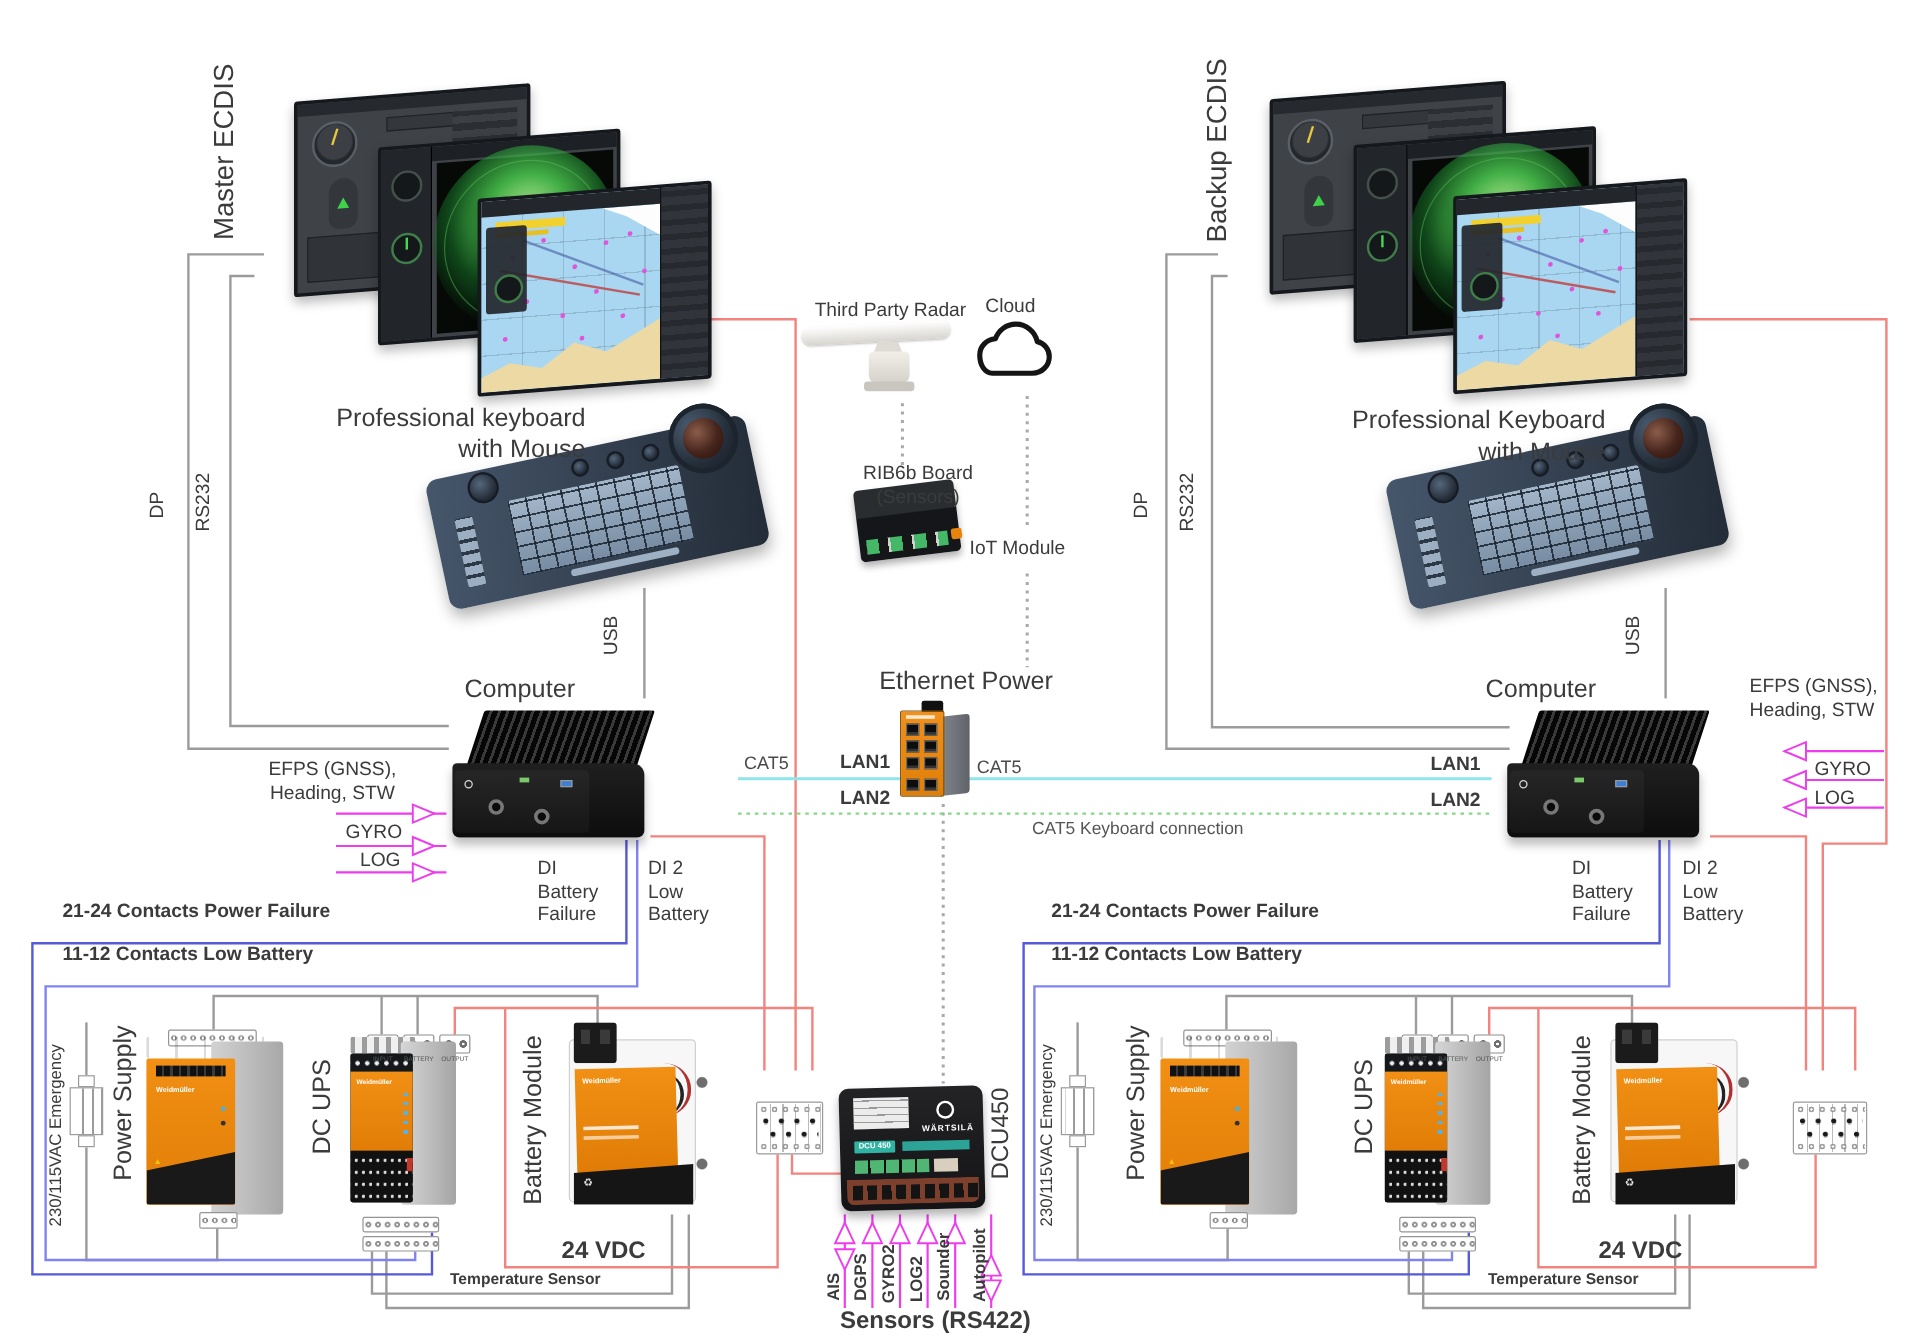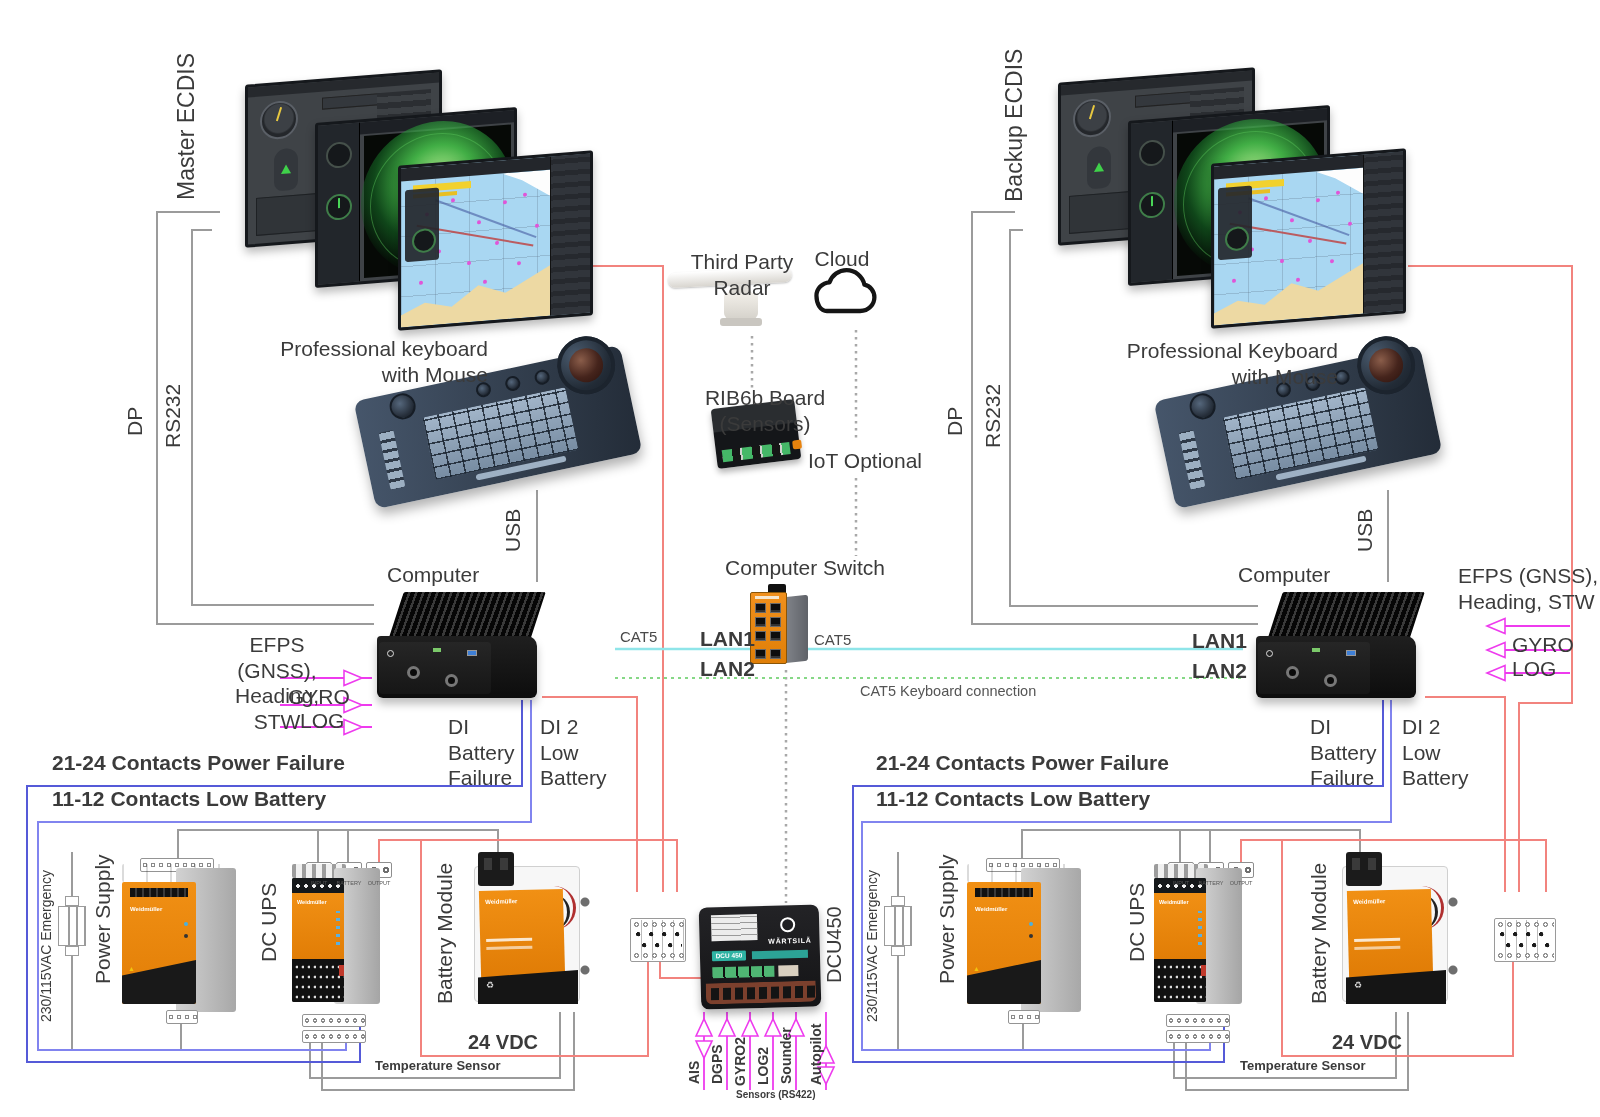--- a/index.html
+++ b/index.html
@@ -5,21 +5,21 @@
   html,body { margin:0; padding:0; background:#fff; }
   .canvas { position:relative; width:1600px; height:1117px; background:#fff; overflow:hidden;
             font-family:"Liberation Sans", sans-serif; color:#3b3b3b; }
   .canvas * { box-sizing:border-box; }
   svg.wires { position:absolute; left:0; top:0; z-index:1; }
   .dev, .lbl, .vlabel { position:absolute; }
   .dev { z-index:2; }
   .lbl, .vlabel { z-index:3; white-space:pre-line; line-height:1.22; }
   .vlabel { writing-mode:vertical-rl; transform:rotate(180deg); white-space:nowrap; text-align:center; }
   .big { font-size:21px; }
-  .med { font-size:21px; }
+  .med { font-size:16px; }
   .bold { font-weight:700; }
   .ctr { text-align:center; }
   .rgt { text-align:right; }
 
   
   .wg  { stroke:#9b9b9b; stroke-width:2; fill:none; }
   .wgd { stroke:#a8a8a8; stroke-width:2.5; fill:none; stroke-dasharray:2.5 4.5; }
   .wr  { stroke:#f2837e; stroke-width:2; fill:none; }
   .wbo { stroke:#555ad8; stroke-width:2; fill:none; }
   .wbi { stroke:#8184ef; stroke-width:2; fill:none; }
@@ -446,23 +446,23 @@
   <svg class="cloud-svg" width="76" height="56" viewBox="0 0 80 56">
     <path d="M 22,48 H 57 C 66,48 72,41 72,33.5 C 72,27 67.5,21.5 61.5,20.3 C 59.6,11.6 51.9,5 42.7,5 C 34.4,5 27.4,10.3 24.8,17.8 C 17,18.3 11,24.5 11,32 C 11,41 15.5,48 22,48 Z" fill="#fff" stroke="#151515" stroke-width="4.5" stroke-linejoin="round"></path>
   </svg>
 
   <div class="lbl med ctr" style="left:685px; top:385px; width:160px;">RIB6b Board (Sensors)</div>
   <div class="rib">
     <div class="rib-box"></div>
     <div class="rib-ports"></div>
     <div class="rib-orange"></div>
   </div>
-  <div class="lbl med" style="left:808px; top:448px;">IoT Optional</div>
-
-  <div class="lbl big ctr" style="left:710px; top:555px; width:190px;">Computer Switch</div>
+  <div class="lbl med" style="left:808px; top:448px;">IoT Module</div>
+
+  <div class="lbl big ctr" style="left:710px; top:555px; width:190px;">Ethernet Power</div>
   <div class="sw">
     <div class="sw-side"></div>
     <div class="sw-clip"></div>
     <div class="sw-front">
       <div class="sw-lab"></div>
       <div class="swp" style="left:4px; top:10px;"></div>
       <div class="swp" style="left:19px; top:10px;"></div>
       <div class="swp" style="left:4px; top:24px;"></div>
       <div class="swp" style="left:19px; top:24px;"></div>
       <div class="swp" style="left:4px; top:38px;"></div>
@@ -492,21 +492,21 @@
     <div class="dcu-bottom"></div>
   </div>
   <div class="vlabel" style="left:822px; top:905px; height:80px; font-size:20px;">DCU450</div>
 
   <div class="vlabel bold" style="left:686px; top:1056px; height:32px; font-size:14px;">AIS</div>
   <div class="vlabel bold" style="left:709px; top:1040px; height:48px; font-size:14px;">DGPS</div>
   <div class="vlabel bold" style="left:732px; top:1034px; height:54px; font-size:14px;">GYRO2</div>
   <div class="vlabel bold" style="left:755px; top:1044px; height:44px; font-size:14px;">LOG2</div>
   <div class="vlabel bold" style="left:778px; top:1024px; height:64px; font-size:14px;">Sounder</div>
   <div class="vlabel bold" style="left:808px; top:1020px; height:68px; font-size:14px;">Autopilot</div>
-  <div class="lbl bold" style="left:736px; top:1089px; font-size:10px;">Sensors (RS422)</div>
+  <div class="lbl bold" style="left:700px; top:1089px; font-size:20px;">Sensors (RS422)</div>
 
   <div class="dblock" style="left:630px; top:918px; width:56px; height:44px;">
     <div class="db-lines"></div>
     <div class="db-row top"></div>
     <div class="db-row bot"></div>
     <div class="db-dots a"></div>
     <div class="db-dots b"></div>
   </div>
   <div class="dblock" style="left:1494px; top:918px; width:62px; height:44px;">
     <div class="db-lines"></div>

